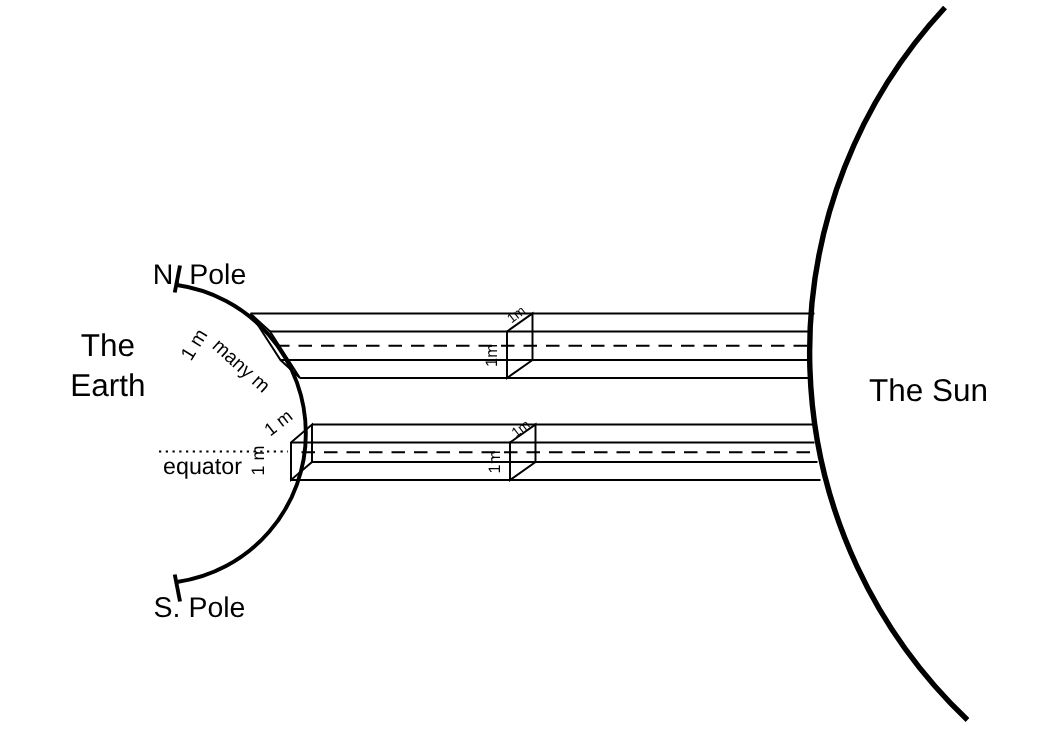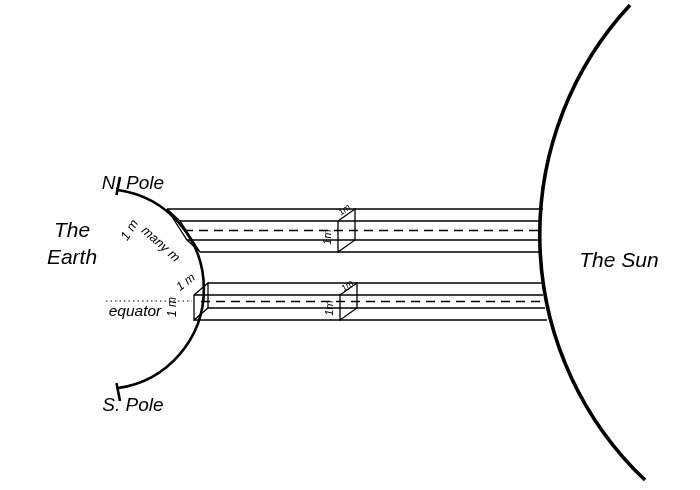--- a/index.html
+++ b/index.html
@@ -7,21 +7,20 @@
     padding: 0;
     background: #ffffff;
   }
   .stage {
     position: relative;
     width: 700px;
     height: 490px;
     background: #ffffff;
     overflow: hidden;
     font-family: "Liberation Sans", sans-serif;
-    font-style: italic;
   }
   svg text {
     font-family: "Liberation Sans", sans-serif;
     fill: #000000;
   }
   .t-mid { text-anchor: middle; }
   .lbl-big   { font-size: 21px; }
   .lbl-pole  { font-size: 19px; }
   .lbl-eq    { font-size: 15.5px; }
   .lbl-dim   { font-size: 13px; }

